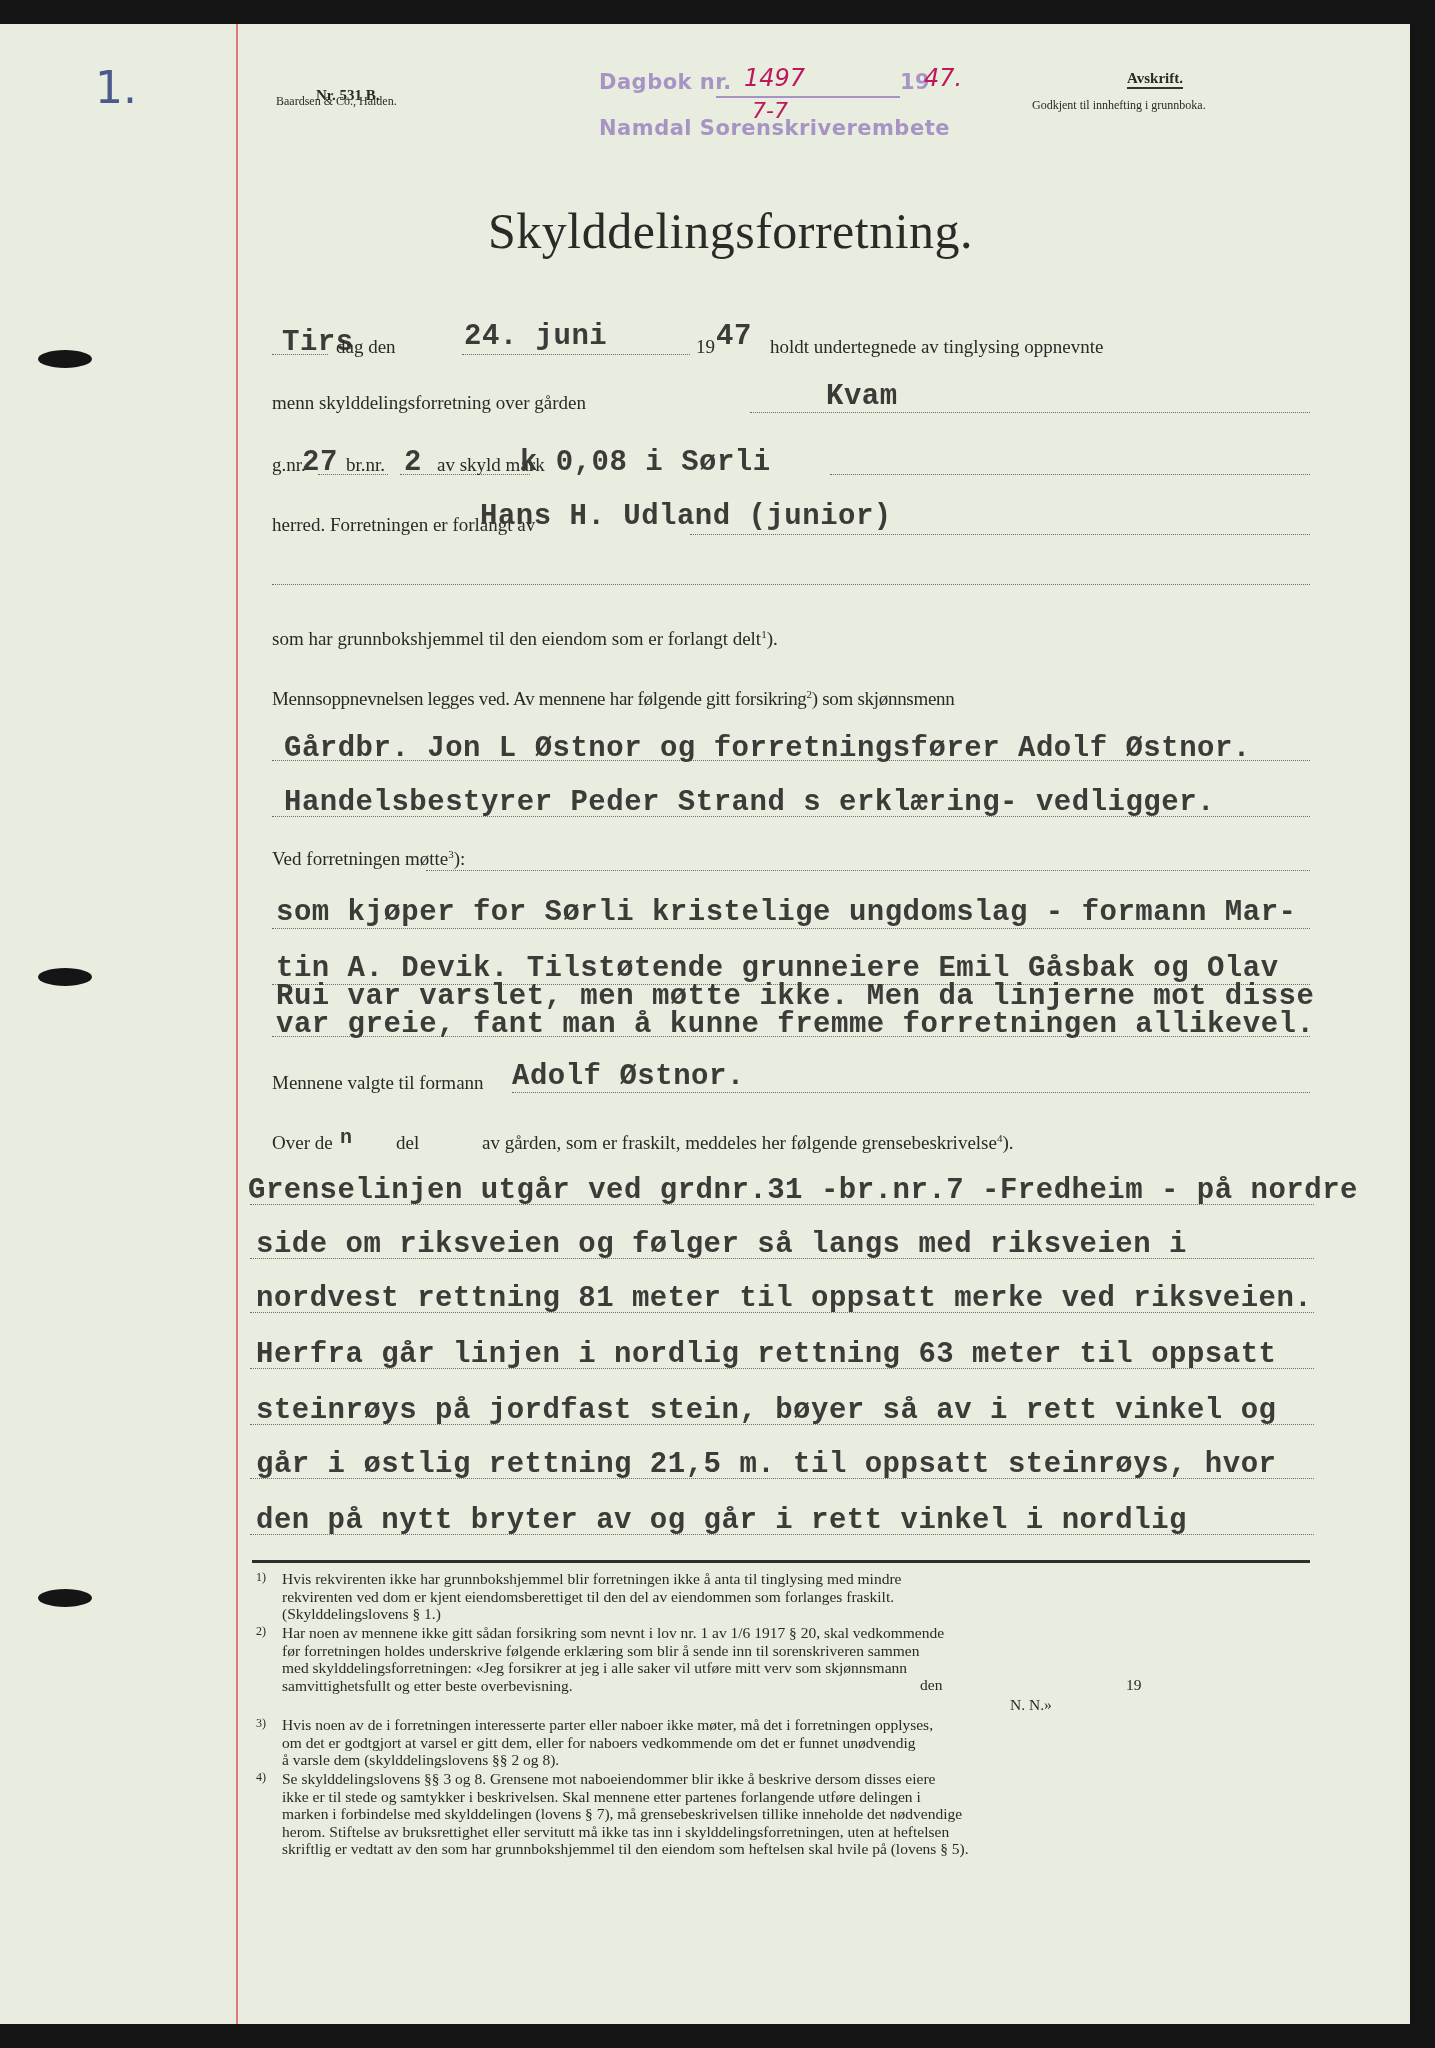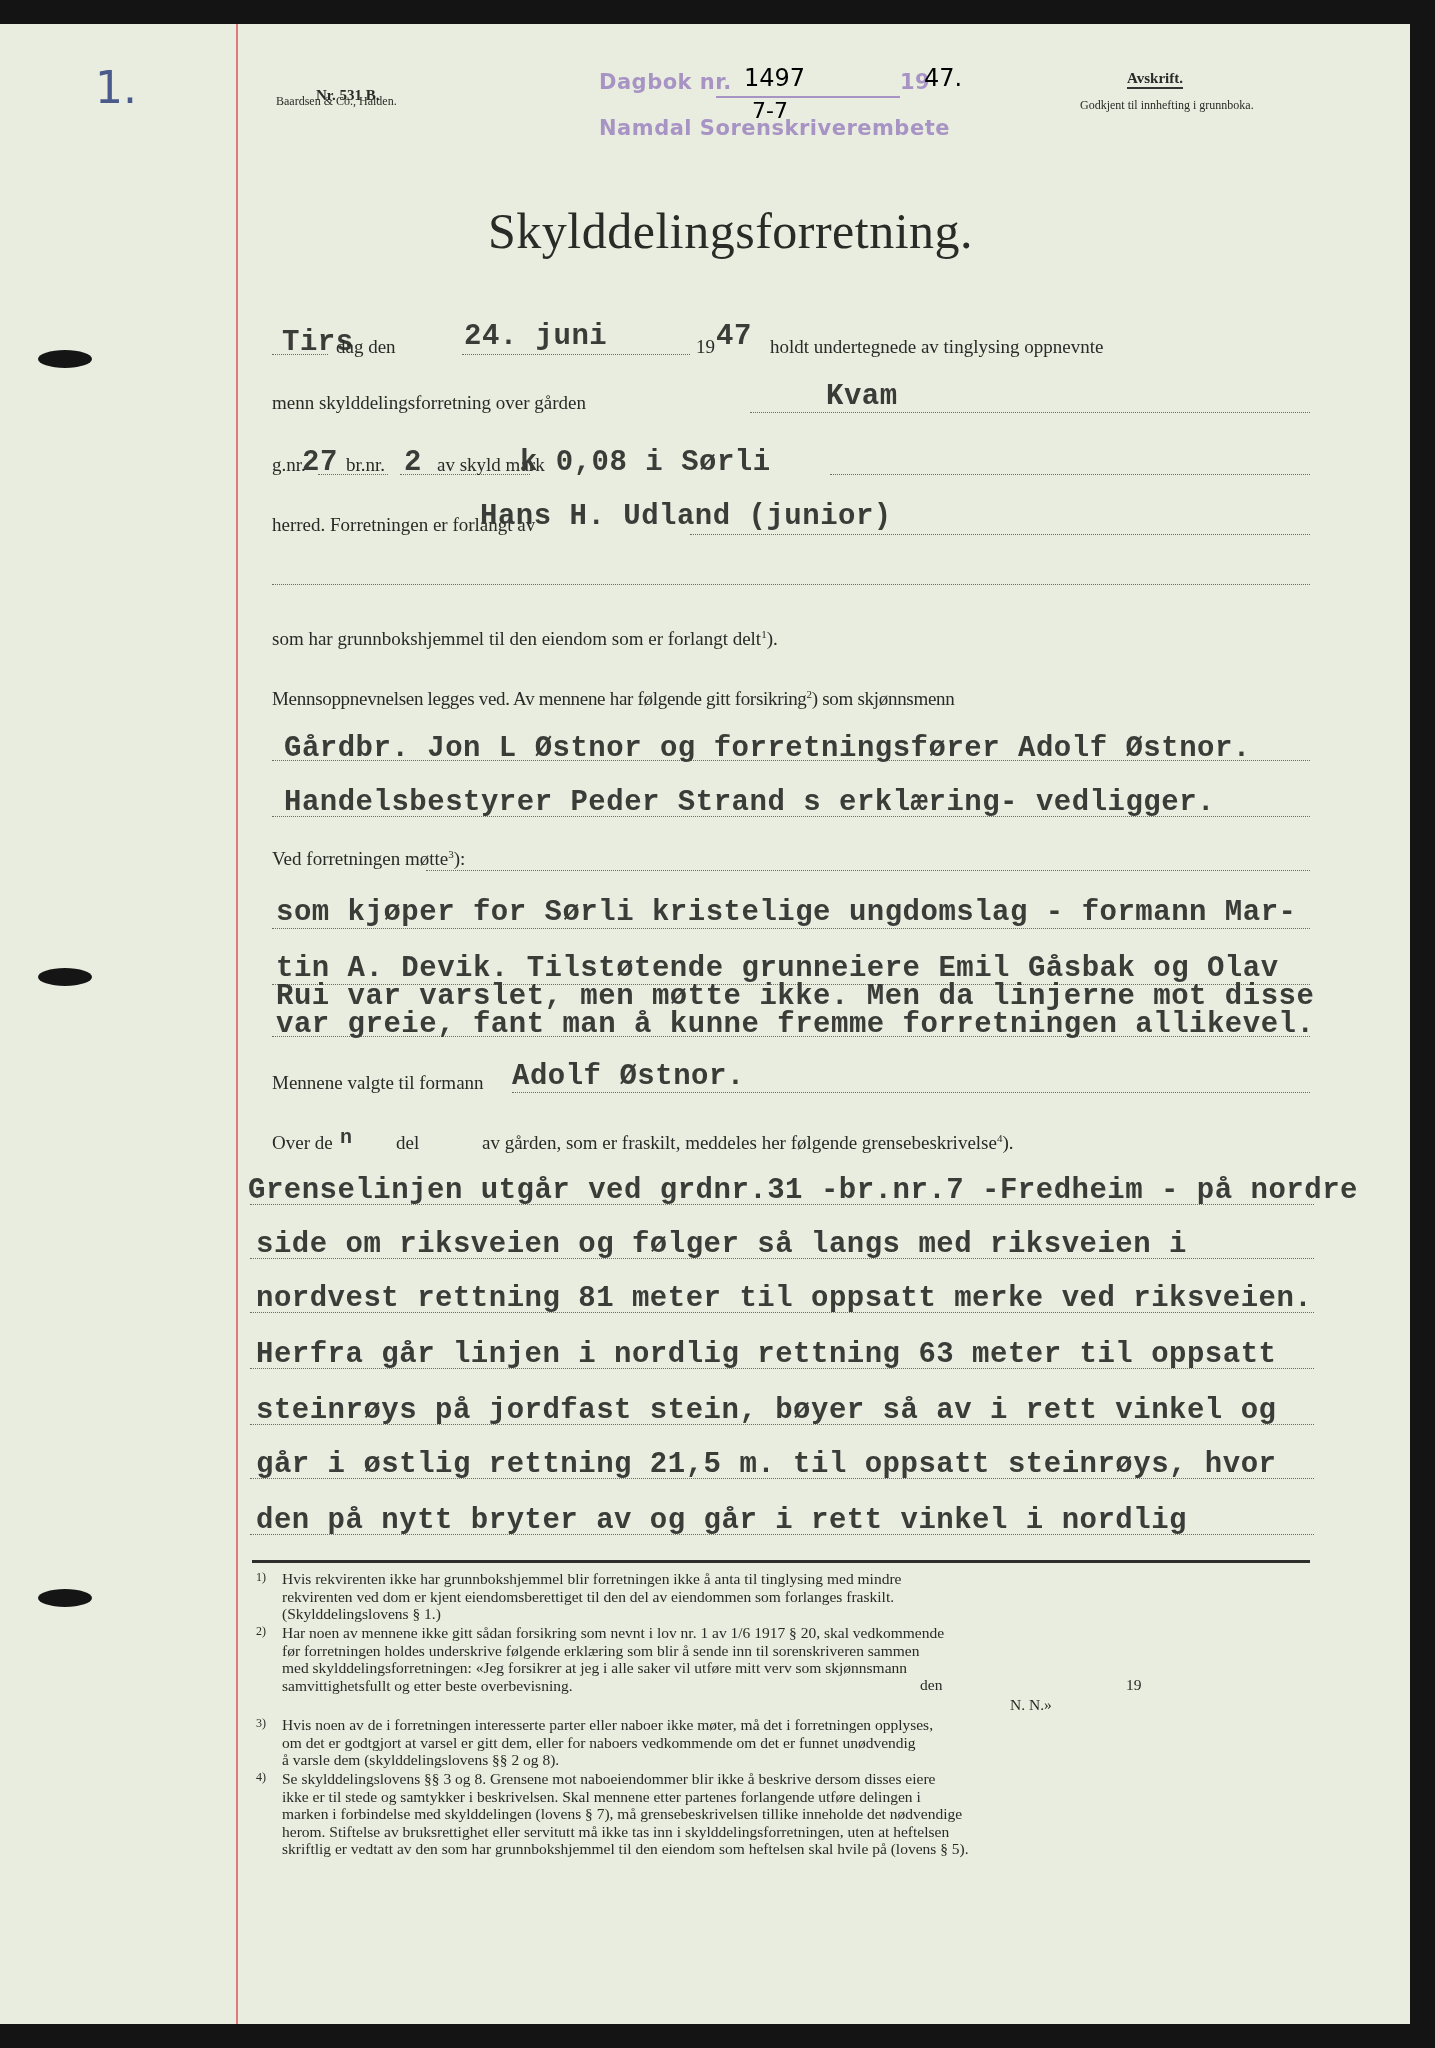--- a/index.html
+++ b/index.html
@@ -20,23 +20,23 @@
   .punch-hole {
     position: absolute; left: 38px; width: 54px; height: 18px;
     background: #151515; border-radius: 50%;
   }
   .abs { position: absolute; white-space: nowrap; }
   .pencil-mark { font-family: "DejaVu Sans", sans-serif; color: #4a5a8a; font-size: 44px; }
   .form-no { font-size: 15px; font-weight: bold; margin-top: 17px; }
   .printer { font-size: 12px; }
   .stamp { font-family: "DejaVu Sans", sans-serif; font-weight: bold; color: #a894c4; font-size: 21px; letter-spacing: 0.5px; }
   .stamp-line { border-bottom: 2px solid #a894c4; display: inline-block; }
-  .ink { font-family: "DejaVu Sans", sans-serif; color: #000000; font-size: 24px; }
+  .ink { font-family: "DejaVu Sans", sans-serif; color: #be185d; font-style: italic; font-size: 24px; }
   .avskrift { font-size: 15px; font-weight: bold; border-bottom: 2px solid #333; }
-  .avskrift-sub { font-size: 12px; margin-left: 48px; }
+  .avskrift-sub { font-size: 12px; }
   .title { font-size: 50px; letter-spacing: 0.5px; }
   .printed { font-size: 19px; }
   .typed {
     font-family: "Liberation Mono", "DejaVu Sans Mono", monospace;
     font-weight: bold; font-size: 29px; color: #3b3b38; letter-spacing: 0.5px;
   }
   .dotline {
     position: absolute; height: 0; border-bottom: 1px dotted #6d6d66;
   }
   .rule { position: absolute; height: 3px; background: #2e2e2c; }

